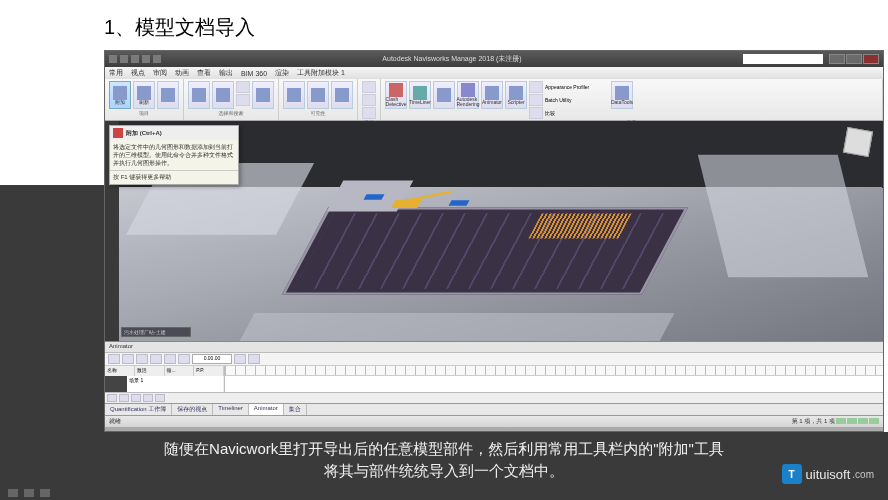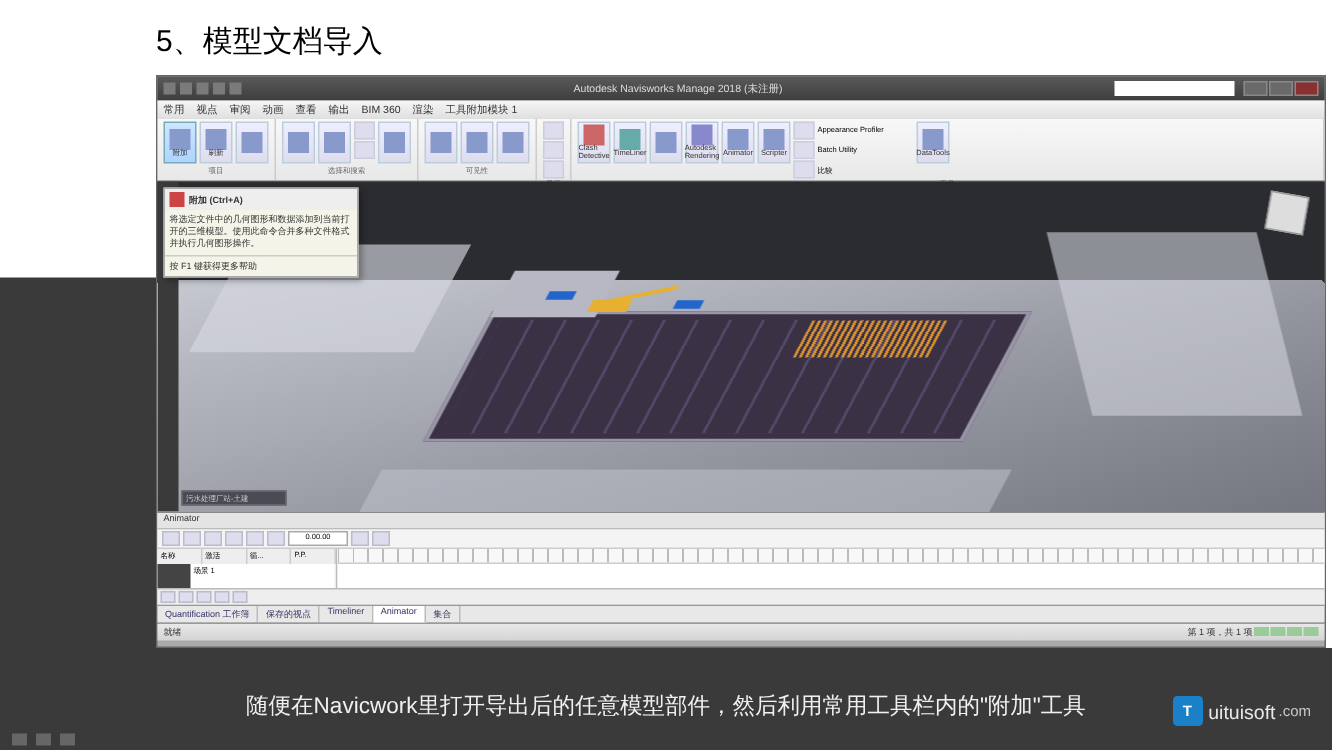--- a/index.html
+++ b/index.html
@@ -94,21 +94,21 @@
 
 .taskbar { position: absolute; left: 0; bottom: 0; width: 104px; height: 14px; display: flex; align-items: center; gap: 6px; padding: 0 8px; }
 .taskbar span { width: 10px; height: 8px; background: #666; }
 </style>
 </head>
 <body>
 
 <div class="left-gray"></div>
 <div class="bottom-gray"></div>
 
-<div class="slide-title">5、模型文档导入</div>
+<div class="slide-title">1、模型文档导入</div>
 
 <div class="app-frame">
 
   <div class="titlebar">
     <div class="left-icons">
       <span></span>
       <span></span>
       <span></span>
       <span></span>
       <span></span>
@@ -324,20 +324,21 @@
     <span>就绪</span>
     <div class="sp"></div>
     <span>第 1 项，共 1 项</span>
     <div class="pills"><span></span><span></span><span></span><span></span></div>
   </div>
 
 </div>
 
 <div class="caption">
   <div>随便在Navicwork里打开导出后的任意模型部件，然后利用常用工具栏内的"附加"工具</div>
+  <div>将其与部件统统导入到一个文档中。</div>
 </div>
 
 <div class="watermark">
   <div class="logo">T</div>
   <span>uituisoft</span>
     <span class="dom">.com</span>
 </div>
 
 <div class="taskbar">
   <span></span>

